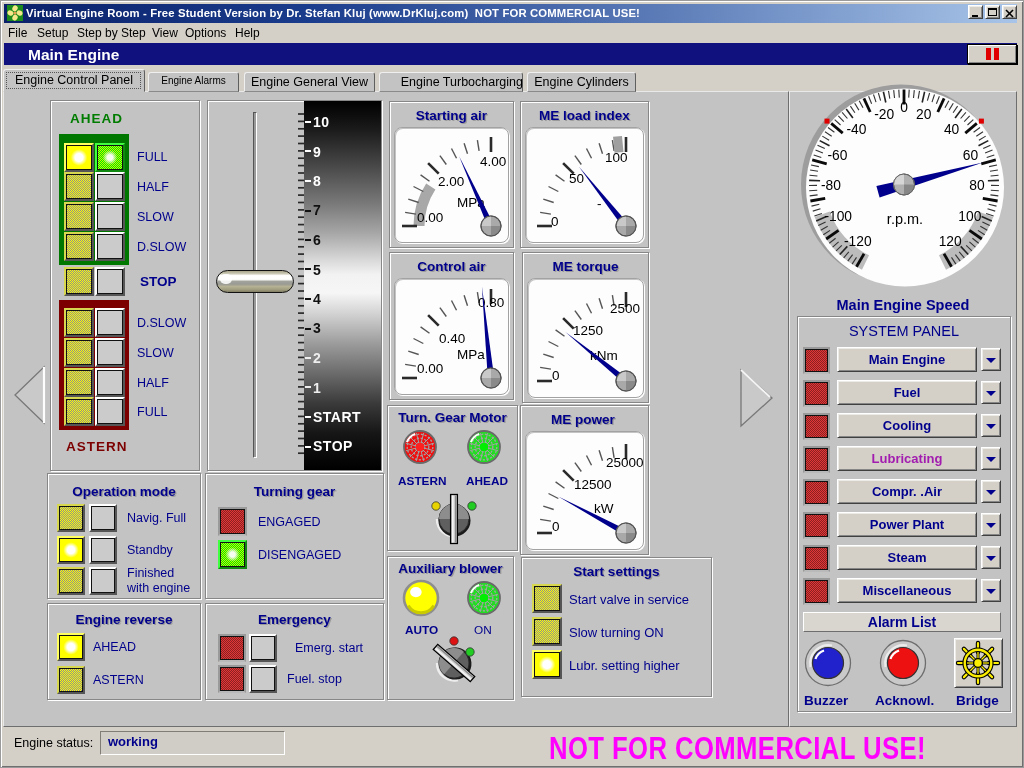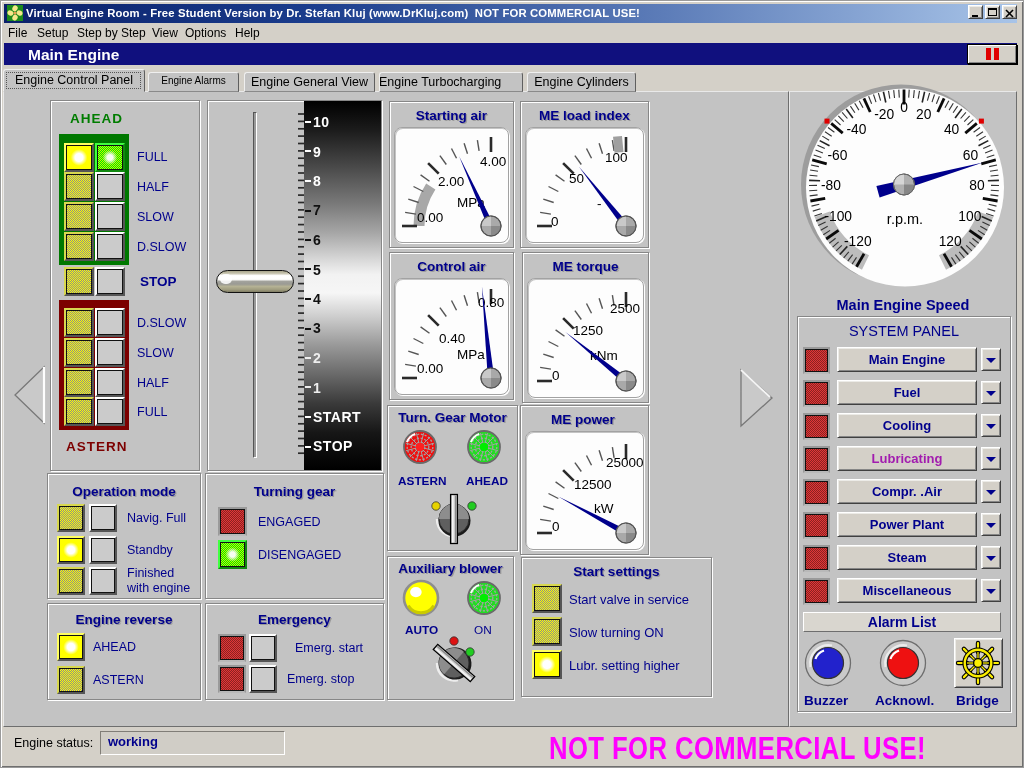--- a/index.html
+++ b/index.html
@@ -59,21 +59,21 @@
 <div class="abs" style="left:3px;top:91px;width:786px;height:636px;background:#c3c3c3;border:1px solid;border-color:#e9e9e9 #6e6e6e #6e6e6e #e9e9e9"></div>
 <div class="abs" style="left:789px;top:91px;width:228px;height:636px;background:#c3c3c3;border:1px solid;border-color:#e9e9e9 #6e6e6e #6e6e6e #e9e9e9"></div>
 <div class="abs" style="left:3px;top:69px;width:142px;height:23px;background:#c3c3c3;border:1px solid;border-color:#efefef #5f5f5f #c3c3c3 #efefef;border-radius:3px 3px 0 0"></div>
 <div class="abs" style="left:6px;top:72px;width:135px;height:17px;border:1px dotted #555"></div>
 <div class="abs" style="left:3px;top:73px;width:142px;text-align:center;font-size:12.5px;color:#000">Engine Control Panel</div>
 <div class="abs" style="left:148px;top:72px;width:91px;height:20px;background:#c3c3c3;border:1px solid;border-color:#efefef #5f5f5f #8a8a8a #efefef;border-radius:3px 3px 0 0"></div>
 <div class="abs" style="left:148px;top:75px;width:91px;text-align:center;font-size:10px;color:#000">Engine Alarms</div>
 <div class="abs" style="left:244px;top:72px;width:131px;height:20px;background:#c3c3c3;border:1px solid;border-color:#efefef #5f5f5f #8a8a8a #efefef;border-radius:3px 3px 0 0"></div>
 <div class="abs" style="left:244px;top:75px;width:131px;text-align:center;font-size:12.5px;color:#000">Engine General View</div>
 <div class="abs" style="left:379px;top:72px;width:144px;height:20px;background:#c3c3c3;border:1px solid;border-color:#efefef #5f5f5f #8a8a8a #efefef;border-radius:3px 3px 0 0"></div>
-<div class="abs" style="left:379px;top:75px;width:144px;text-align:left;font-size:12.5px;color:#000">Engine Turbocharging</div>
+<div class="abs" style="left:379px;top:75px;width:144px;text-align:right;font-size:12.5px;color:#000">Engine Turbocharging</div>
 <div class="abs" style="left:527px;top:72px;width:109px;height:20px;background:#c3c3c3;border:1px solid;border-color:#efefef #5f5f5f #8a8a8a #efefef;border-radius:3px 3px 0 0"></div>
 <div class="abs" style="left:527px;top:75px;width:109px;text-align:center;font-size:12.5px;color:#000">Engine Cylinders</div>
 <div class="etch" style="left:50px;top:100px;width:150px;height:371px"></div>
 <div class="abs" style="left:70px;top:111px;font-size:13.5px;font-weight:bold;color:#007d00;letter-spacing:1px">AHEAD</div>
 <div class="abs" style="left:66px;top:439px;font-size:13.5px;font-weight:bold;color:#7d0000;letter-spacing:1px">ASTERN</div>
 <div class="abs" style="left:59px;top:134px;width:70px;height:131px;background:#007800"></div>
 <div class="abs" style="left:59px;top:300px;width:70px;height:130px;background:#7c0000"></div>
 <div class="ind" style="left:63.5px;top:142.5px;width:30px;height:29px">
     <div class="bv" style="border-color:#ffff60 #555 #555 #ffff60"></div>
     <div class="fl" style="background:radial-gradient(circle,#fff 0 24%,rgba(255,255,255,0) 50%),#ffff00"></div>
@@ -307,21 +307,21 @@
   </div>
 <div class="lb" style="left:295px;top:641px">Emerg. start</div>
 <div class="ind" style="left:218px;top:665px;width:28px;height:28px">
     <div class="bv" style="border-color:#9a9a9a #9a9a9a #b9b9b9 #9a9a9a"></div>
     <div class="fl" style="background-image:conic-gradient(#e03838 0 25%,#8c2020 0 50%,#e03838 0 75%,#8c2020 0);background-size:2px 2px"></div>
   </div>
 <div class="ind" style="left:249px;top:665px;width:28px;height:28px">
     <div class="bv" style="border-color:#fff #565656 #565656 #fff"></div>
     <div class="fl" style="background:#cbcbcb"></div>
   </div>
-<div class="lb" style="left:287px;top:672px">Emerg. stop</div>
+<div class="lb" style="left:287px;top:672px">Fuel. stop</div>
 <div class="etch" style="left:389px;top:101px;width:125px;height:147px"></div>
 <div class="pt" style="left:389px;top:108px;width:125px">Starting air</div>
 <div class="abs" style="left:394px;top:127px;width:115px;height:116px;background:#fdfdfd;border-radius:8px;border:1px solid #a2a2a2;box-shadow:inset 1px 1px 0 #c4c4c4,1px 1px 0 #fff"></div>
 <svg style="position:absolute;left:394px;top:127px" width="115" height="116">
     <path d="M25.0 99.0 A72 72 0 0 1 36.8 59.5" fill="none" stroke="#a8a8a8" stroke-width="11"></path>
     <line x1="23.0" y1="99.0" x2="8.0" y2="99.0" stroke="#2a2a2a" stroke-width="2.6"></line>
     <line x1="21.9" y1="87.1" x2="11.1" y2="85.4" stroke="#555" stroke-width="1.4"></line>
     <line x1="24.7" y1="75.5" x2="14.3" y2="72.1" stroke="#555" stroke-width="1.4"></line>
     <line x1="29.3" y1="64.5" x2="19.5" y2="59.5" stroke="#555" stroke-width="1.4"></line>
     <line x1="35.5" y1="54.3" x2="26.6" y2="47.9" stroke="#555" stroke-width="1.4"></line>

